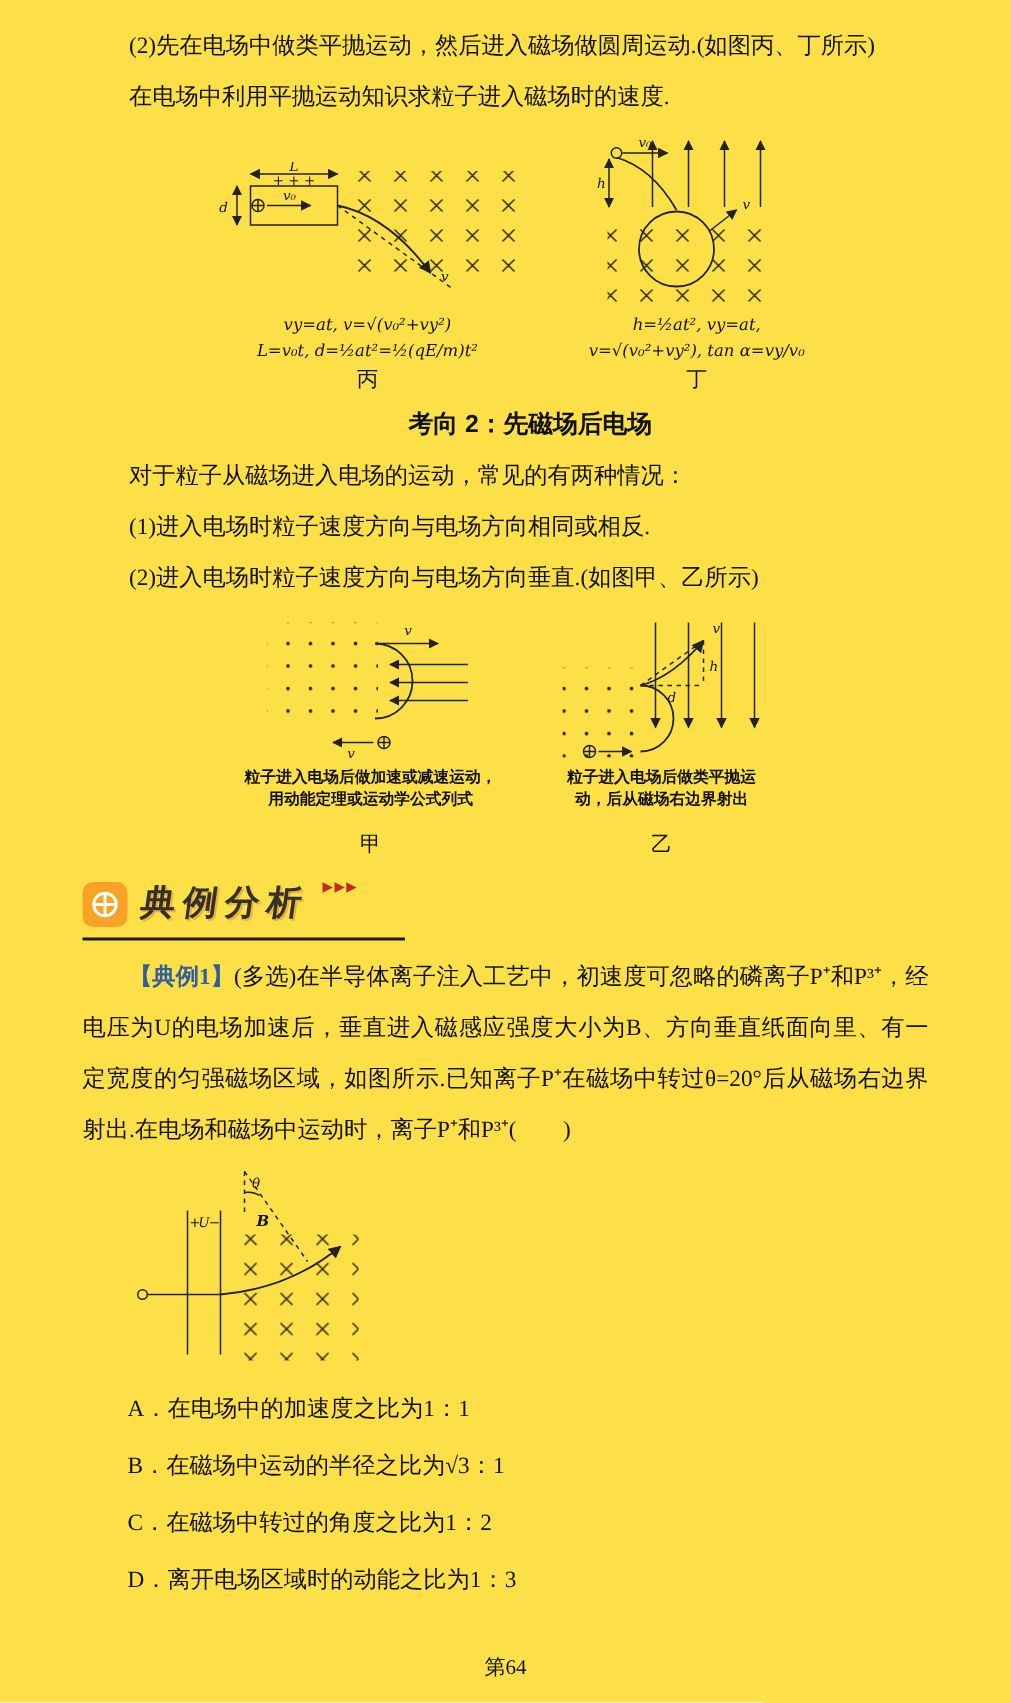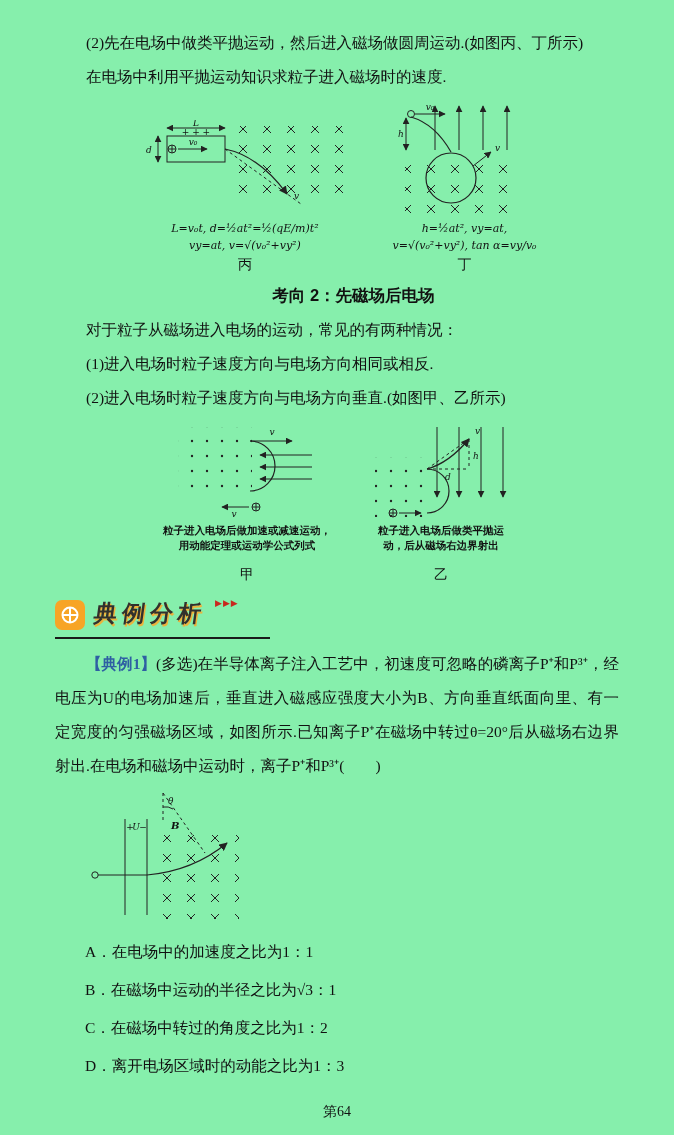--- a/index.html
+++ b/index.html
@@ -1,21 +1,21 @@
 <!DOCTYPE html>
 <html><head>
 <meta charset="utf-8">
 <style>
   * { margin: 0; padding: 0; box-sizing: border-box; }
   html, body { background: #ffffff; }
   .page {
     width: 674px;
     height: 1135px;
-    background: #86efac;
-    padding: 26px 55px 0 55px;
+    background: #fde047;
+    padding: 14px 55px 0 55px;
     font-family: "Liberation Serif", serif;
     font-size: 15.5px;
     color: #111;
     position: relative;
     overflow: hidden;
   }
   p.body-text {
     text-indent: 2em;
     line-height: 2.2;
     text-align: justify;
@@ -138,22 +138,22 @@
         <text class="lbl" x="12" y="33" text-anchor="middle">d</text>
         <circle cx="35" cy="29" r="4" fill="none" stroke="#222"></circle>
         <path d="M31,29 H39 M35,25 V33" stroke="#222" fill="none"></path>
         <line x1="41" y1="29" x2="70" y2="29" stroke="#222" marker-end="url(#arr)"></line>
         <text class="lbl" x="56" y="25" text-anchor="middle">v₀</text>
         <rect x="94" y="6" width="114" height="76" fill="url(#xpat)" stroke="none"></rect>
         <line x1="88" y1="29" x2="164" y2="84" stroke="#222" stroke-dasharray="3,3"></line>
         <path d="M88,29 Q122,36 150,74" fill="none" stroke="#222" stroke-width="1.2" marker-end="url(#arr)"></path>
         <text class="lbl" x="157" y="79">v</text>
       </svg>
+      <div class="formula">vy=at, v=√(v₀²+vy²)</div>
       <div class="formula">L=v₀t, d=½at²=½(qE/m)t²</div>
-      <div class="formula">vy=at, v=√(v₀²+vy²)</div>
       <figcaption class="fig-cap">丙</figcaption>
     </figure>
 
     <figure class="fig">
       <svg class="diagram" width="135" height="120" viewBox="0 0 135 120">
         <line x1="38" y1="50" x2="38" y2="6" stroke="#222" marker-end="url(#arr)"></line>
         <line x1="62" y1="50" x2="62" y2="6" stroke="#222" marker-end="url(#arr)"></line>
         <line x1="86" y1="50" x2="86" y2="6" stroke="#222" marker-end="url(#arr)"></line>
         <line x1="110" y1="50" x2="110" y2="6" stroke="#222" marker-end="url(#arr)"></line>
         <circle cx="14" cy="14" r="3.5" fill="none" stroke="#222"></circle>

